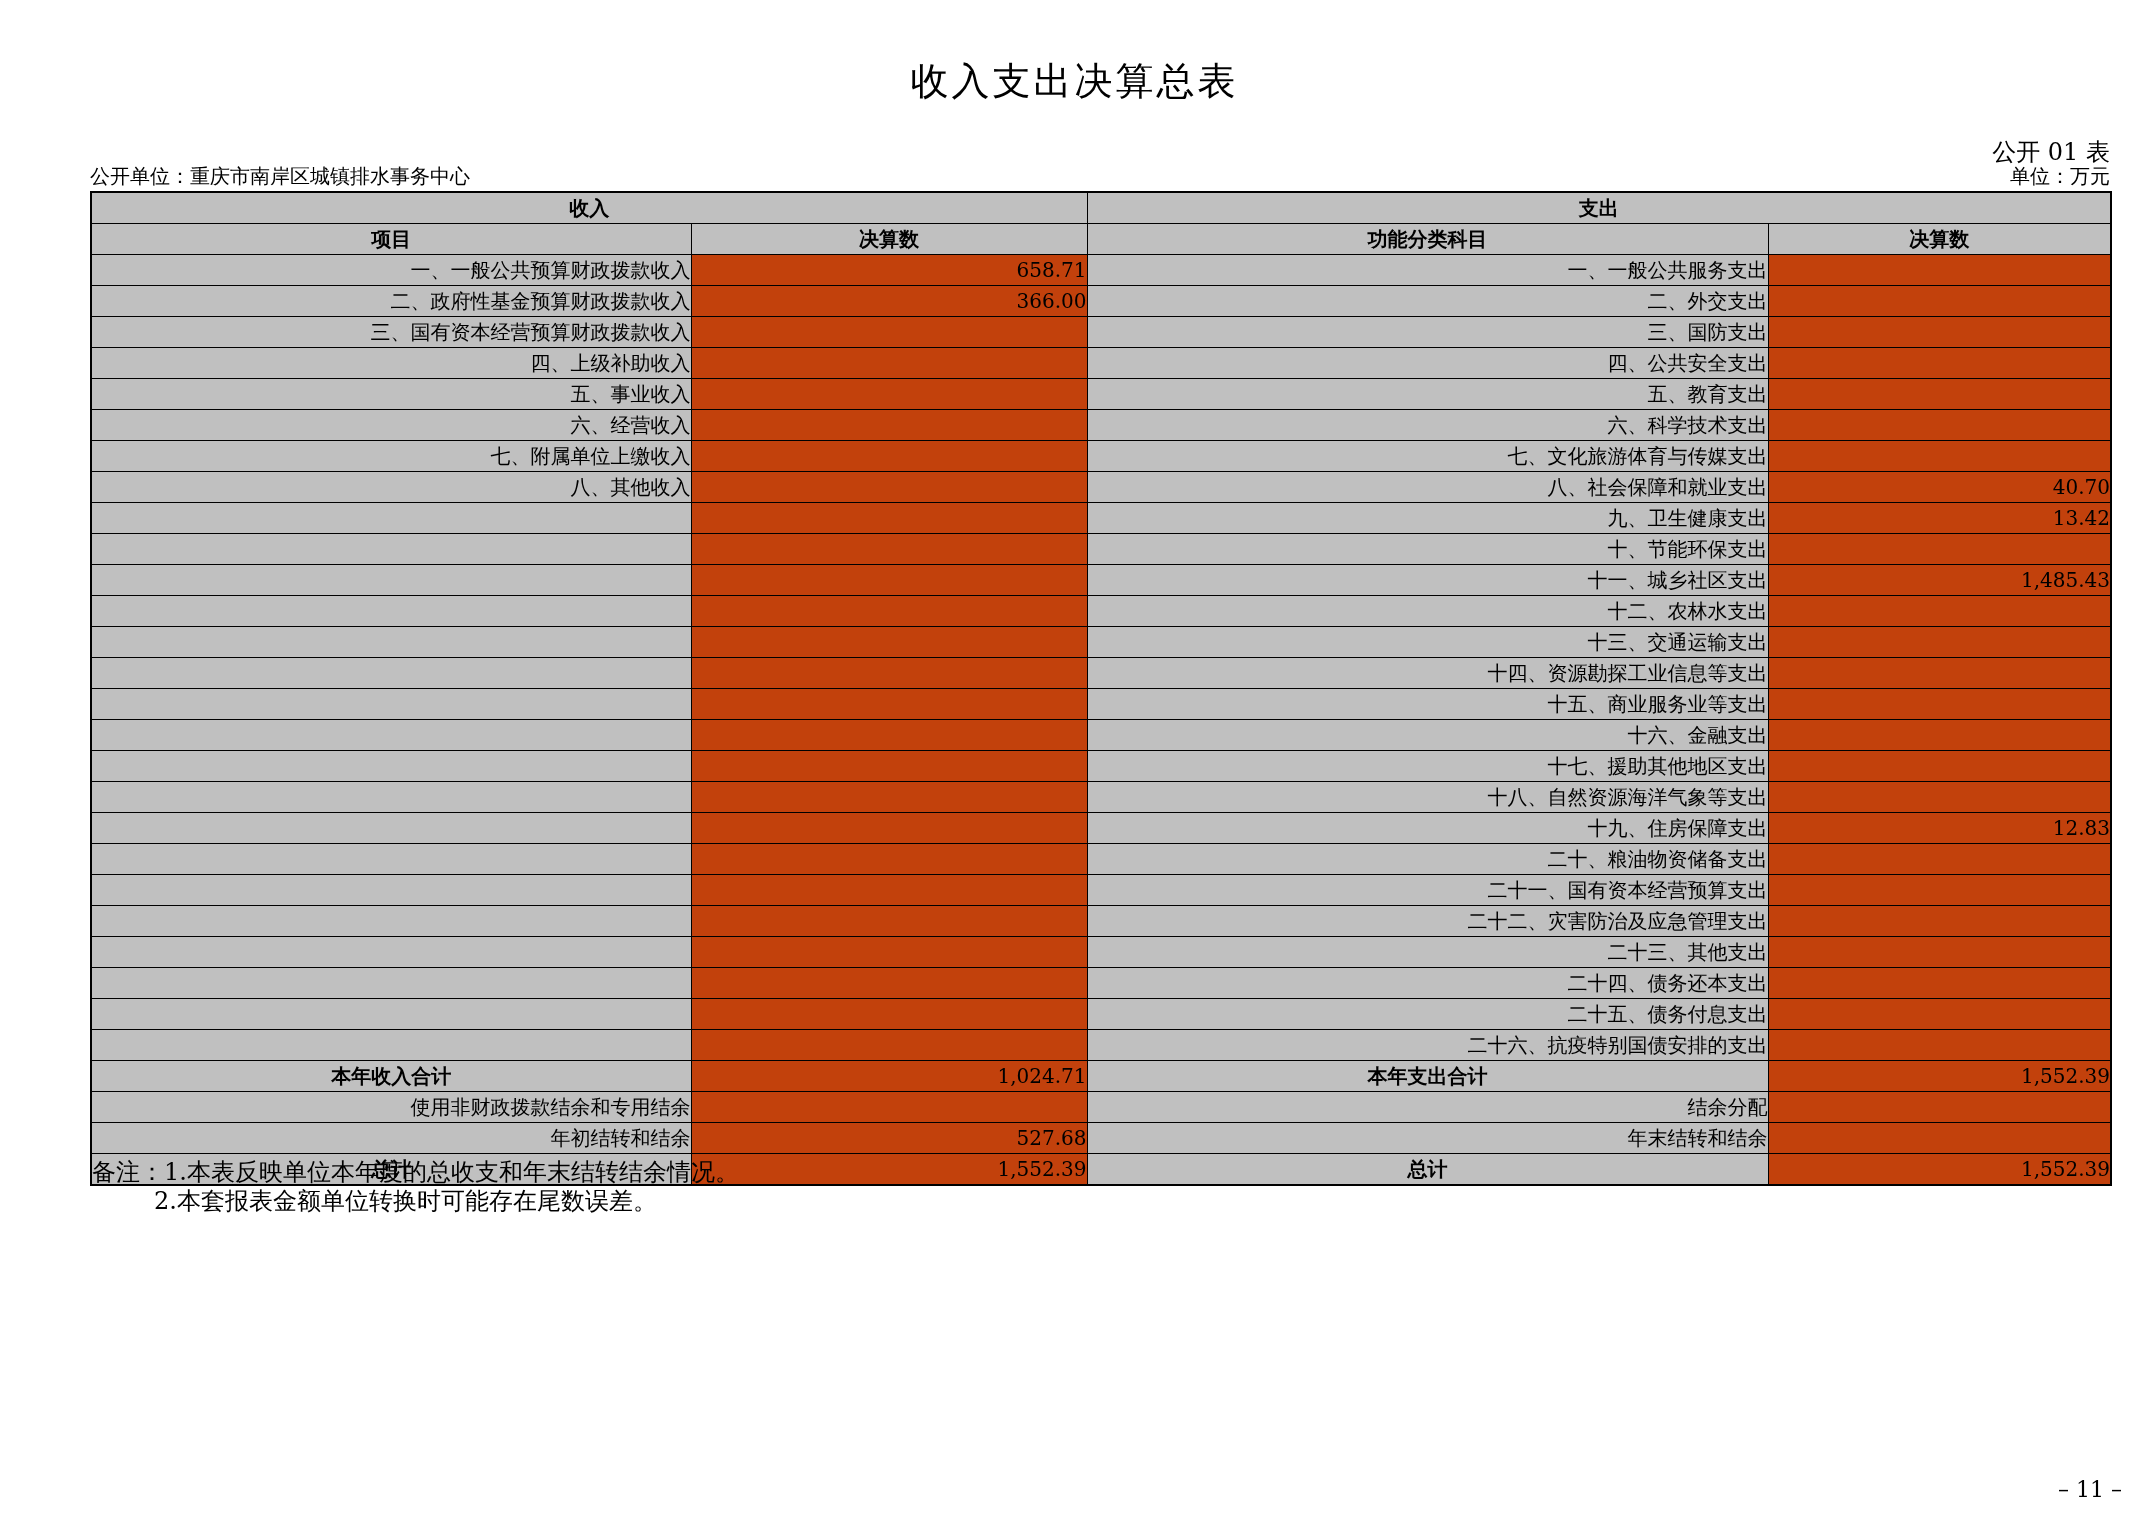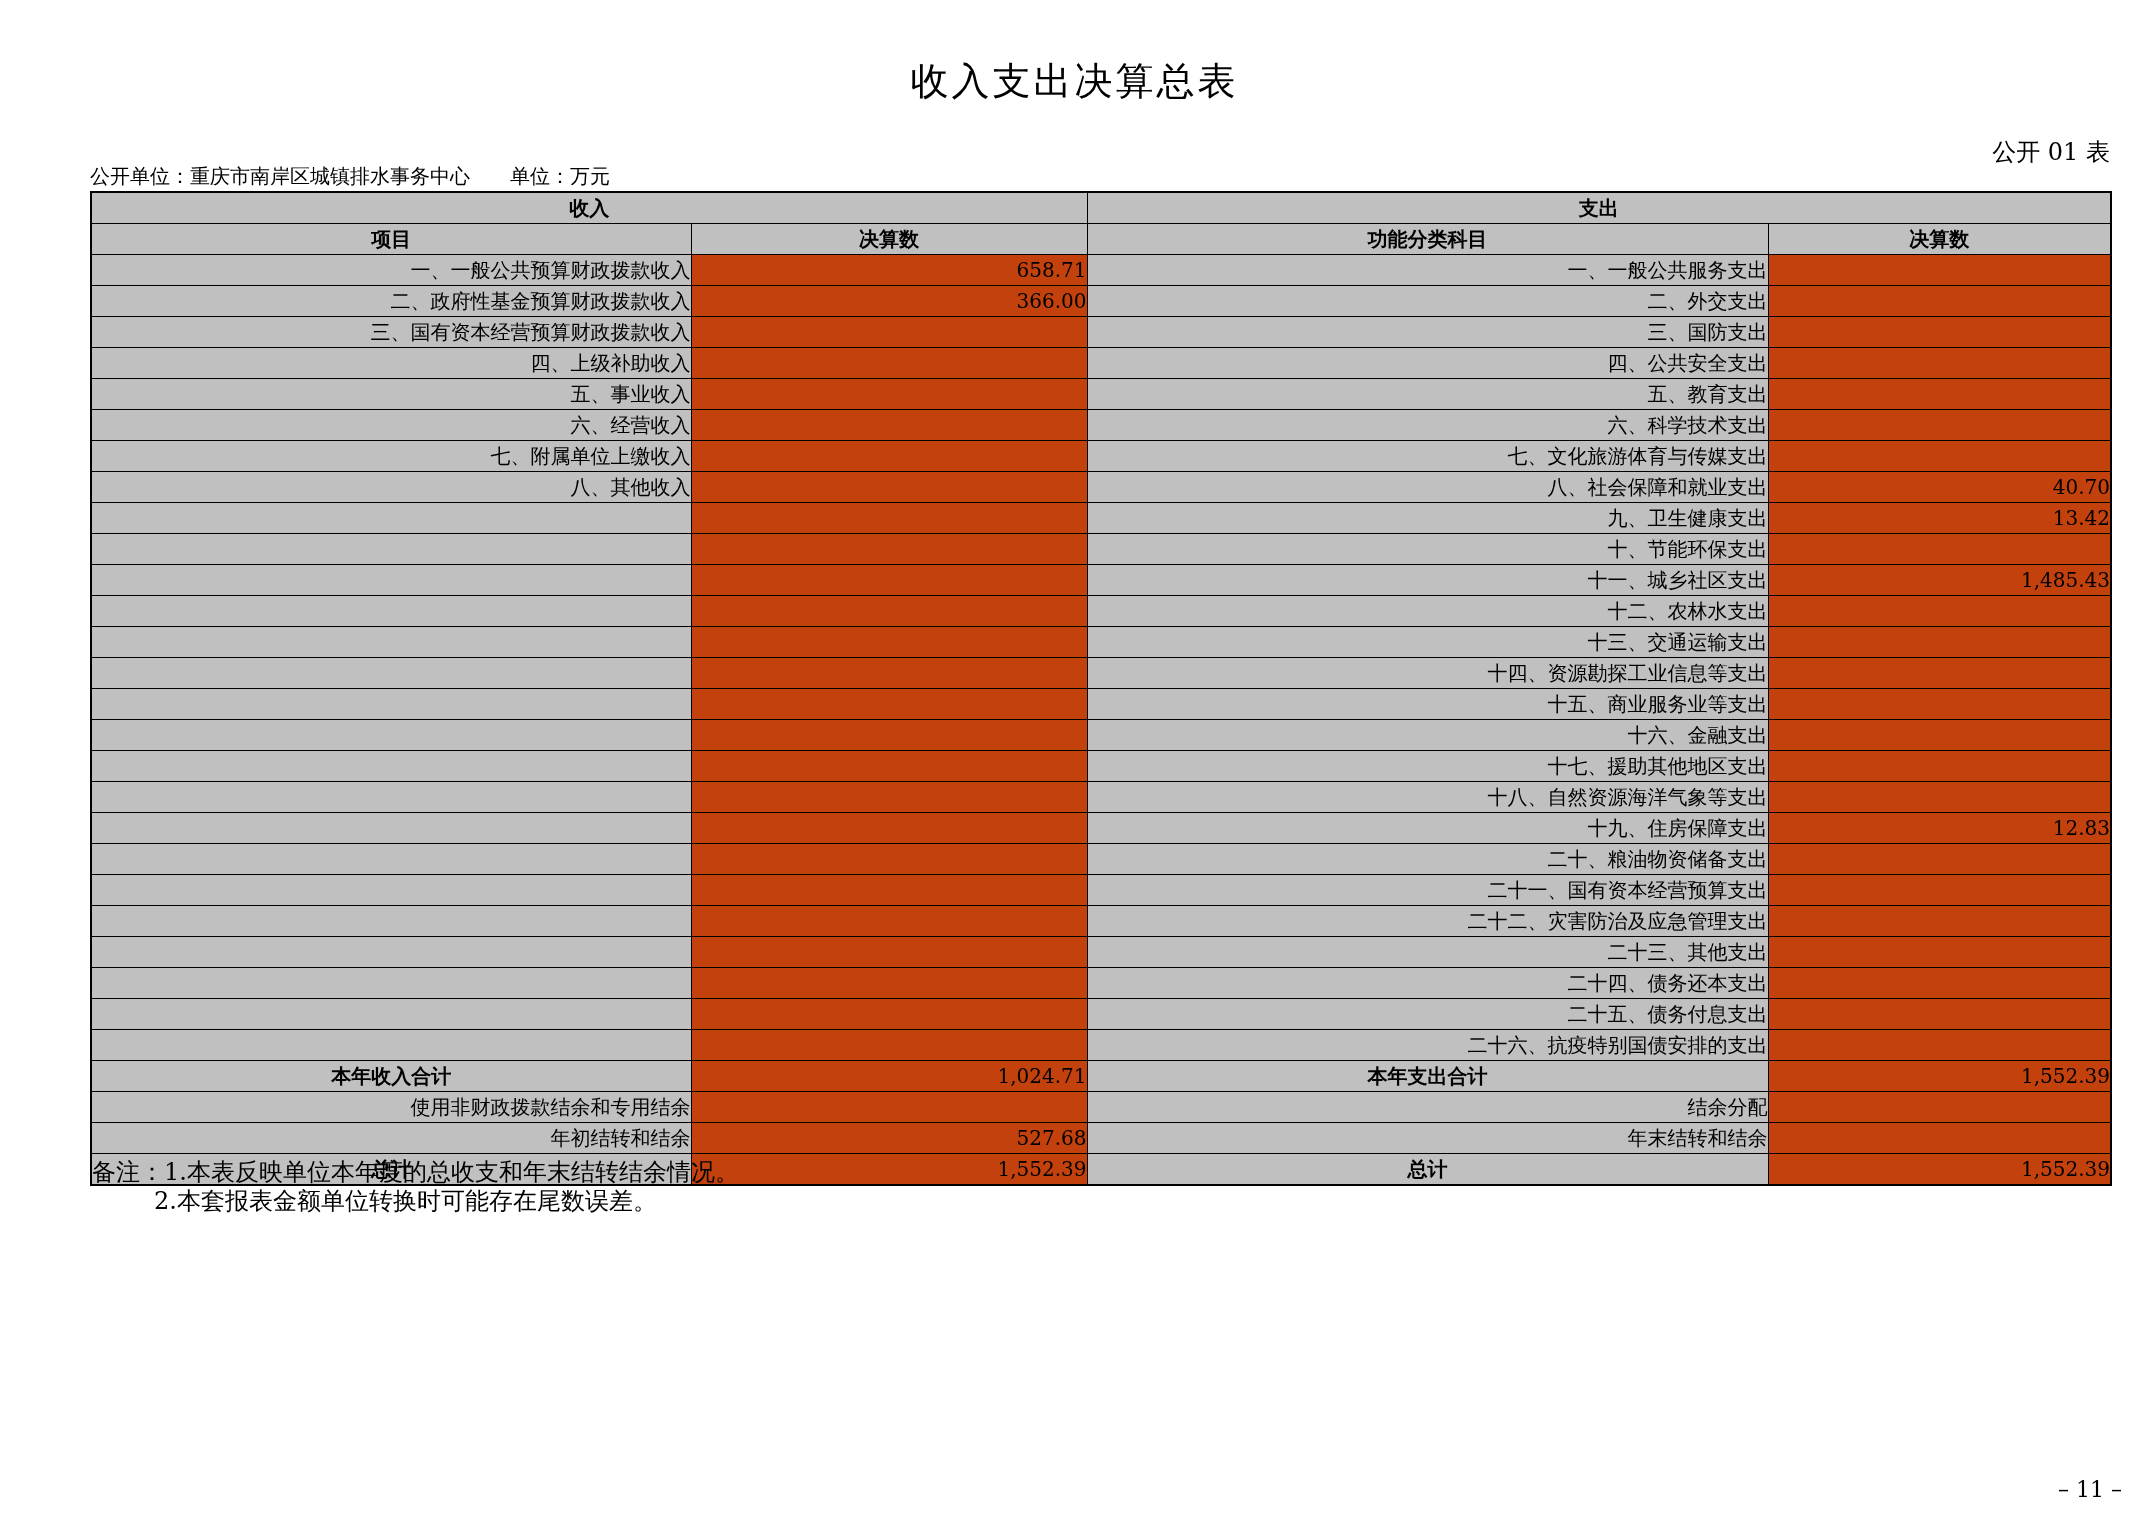--- a/index.html
+++ b/index.html
@@ -31,21 +31,21 @@
     width: 2020px;
     text-align: right;
     font-size: 24px;
   }
   .meta-row {
     position: absolute;
     top: 163px;
     left: 90px;
     width: 2020px;
     display: flex;
-    justify-content: flex-start;
+    justify-content: space-between;
     font-size: 20px;
     gap: 40px;
   }
   table.main {
     position: absolute;
     top: 191px;
     left: 90px;
     width: 2020px;
     border-collapse: collapse;
     table-layout: fixed;

